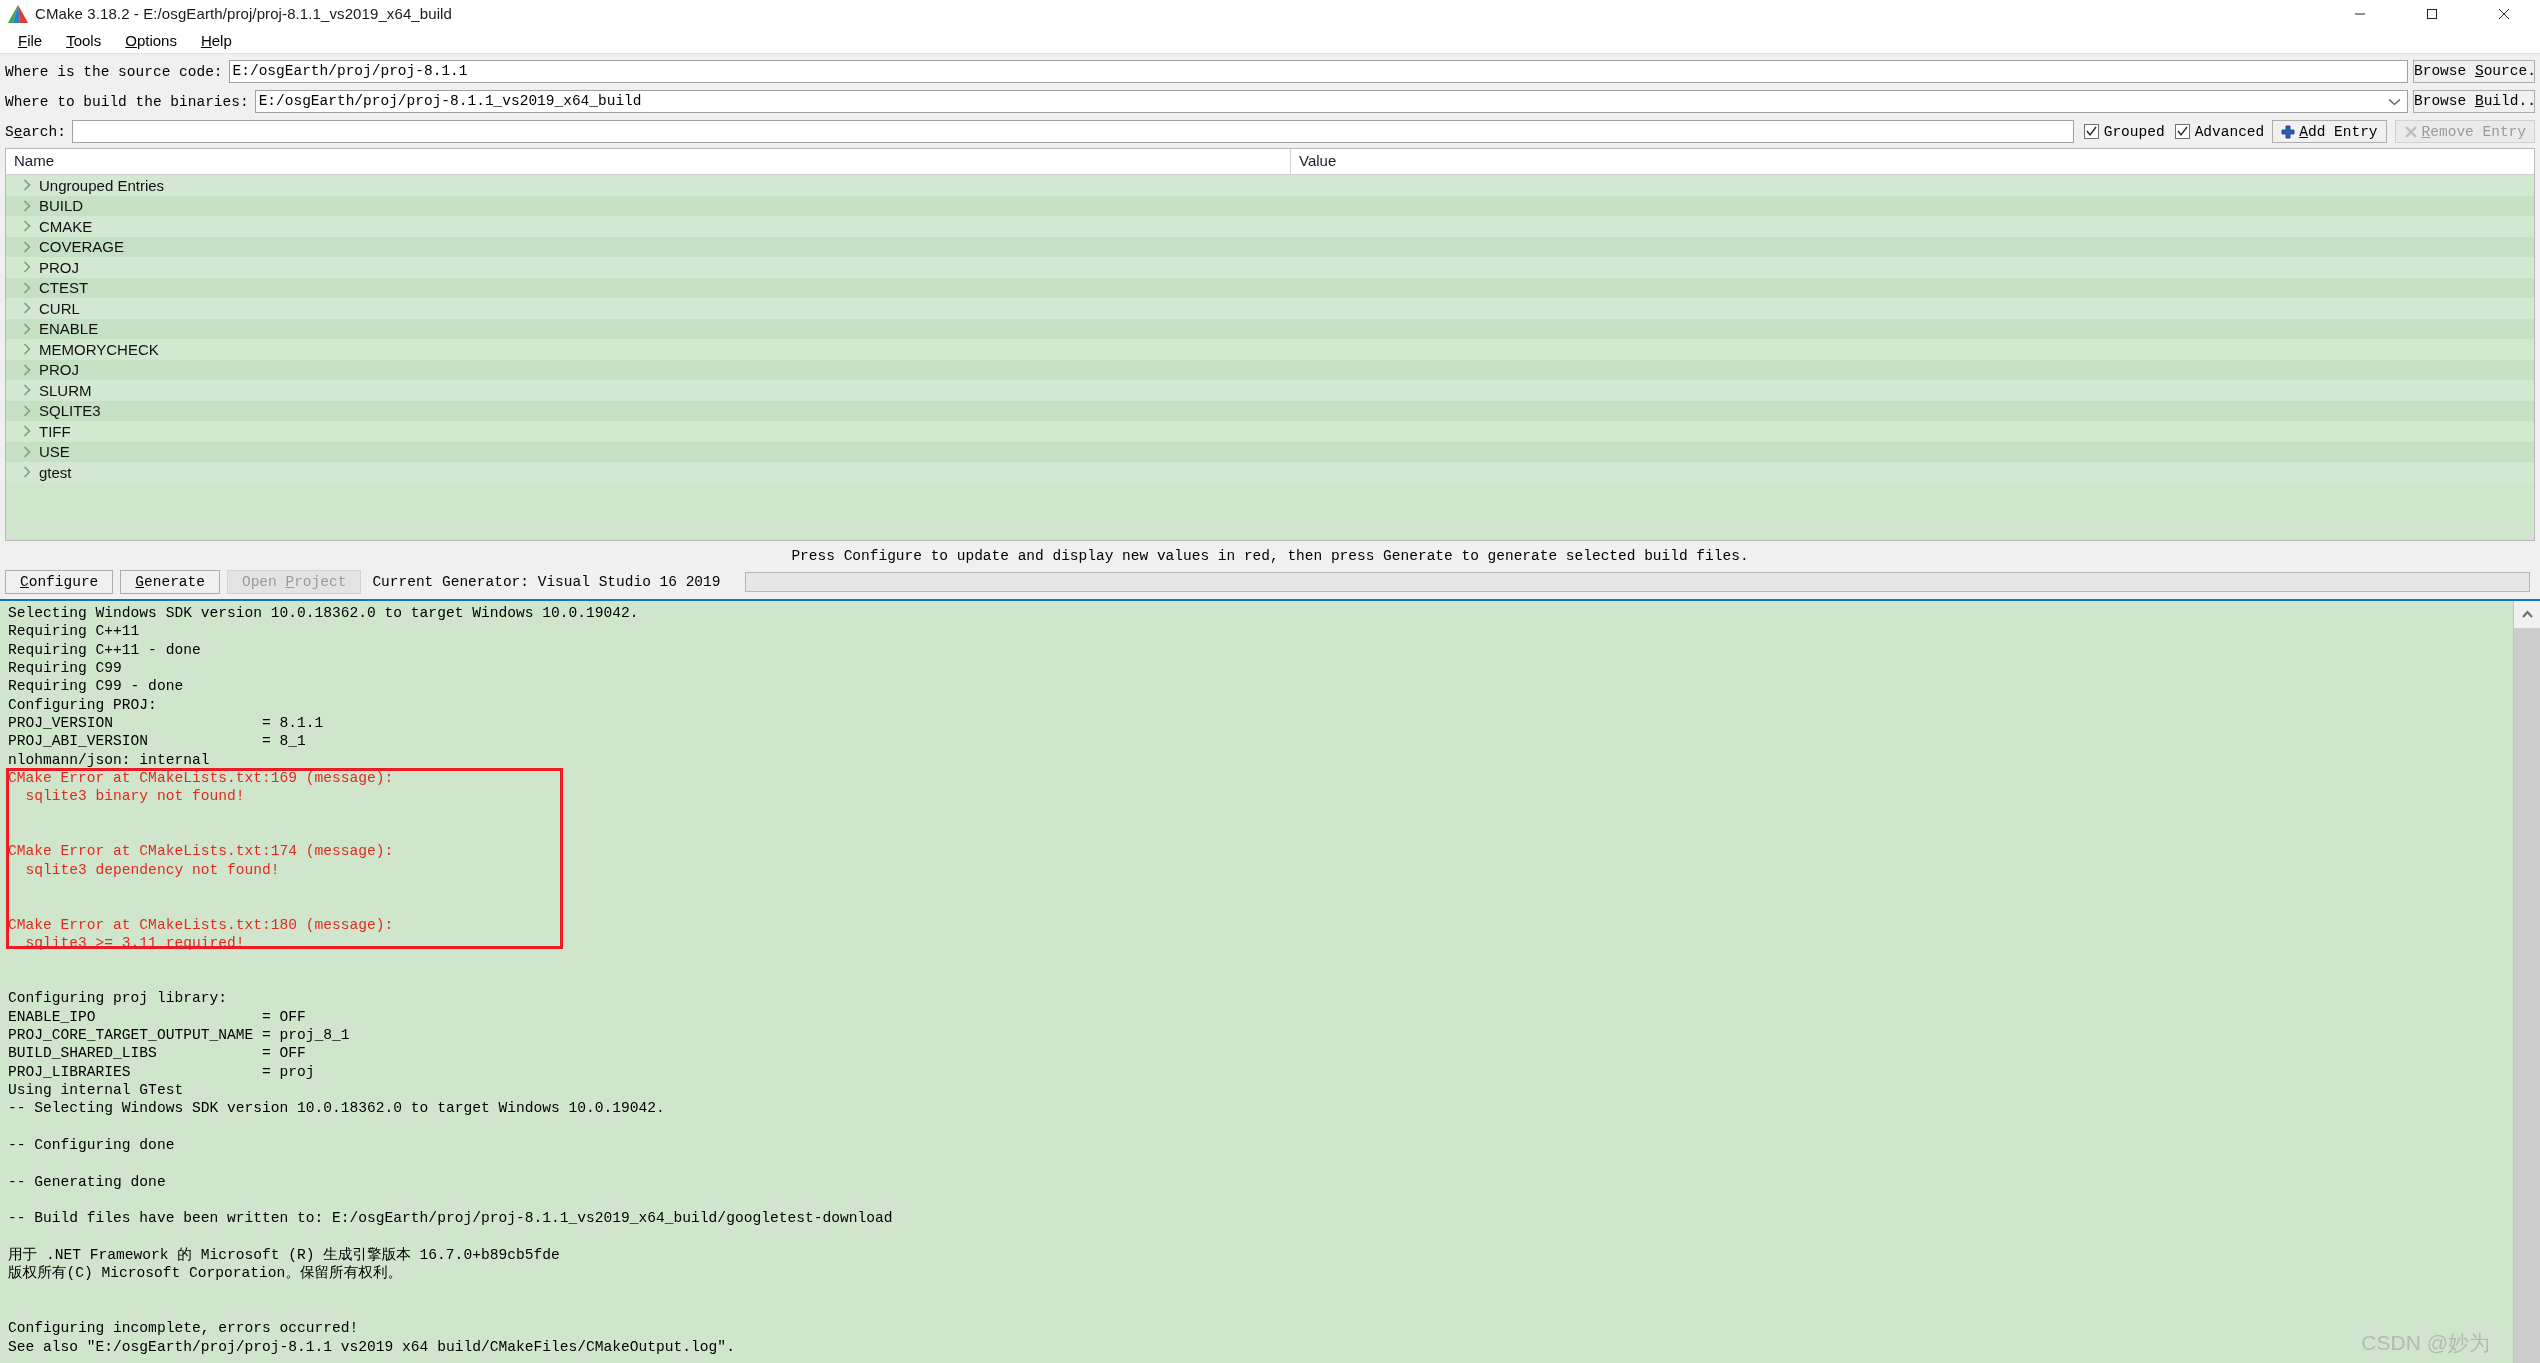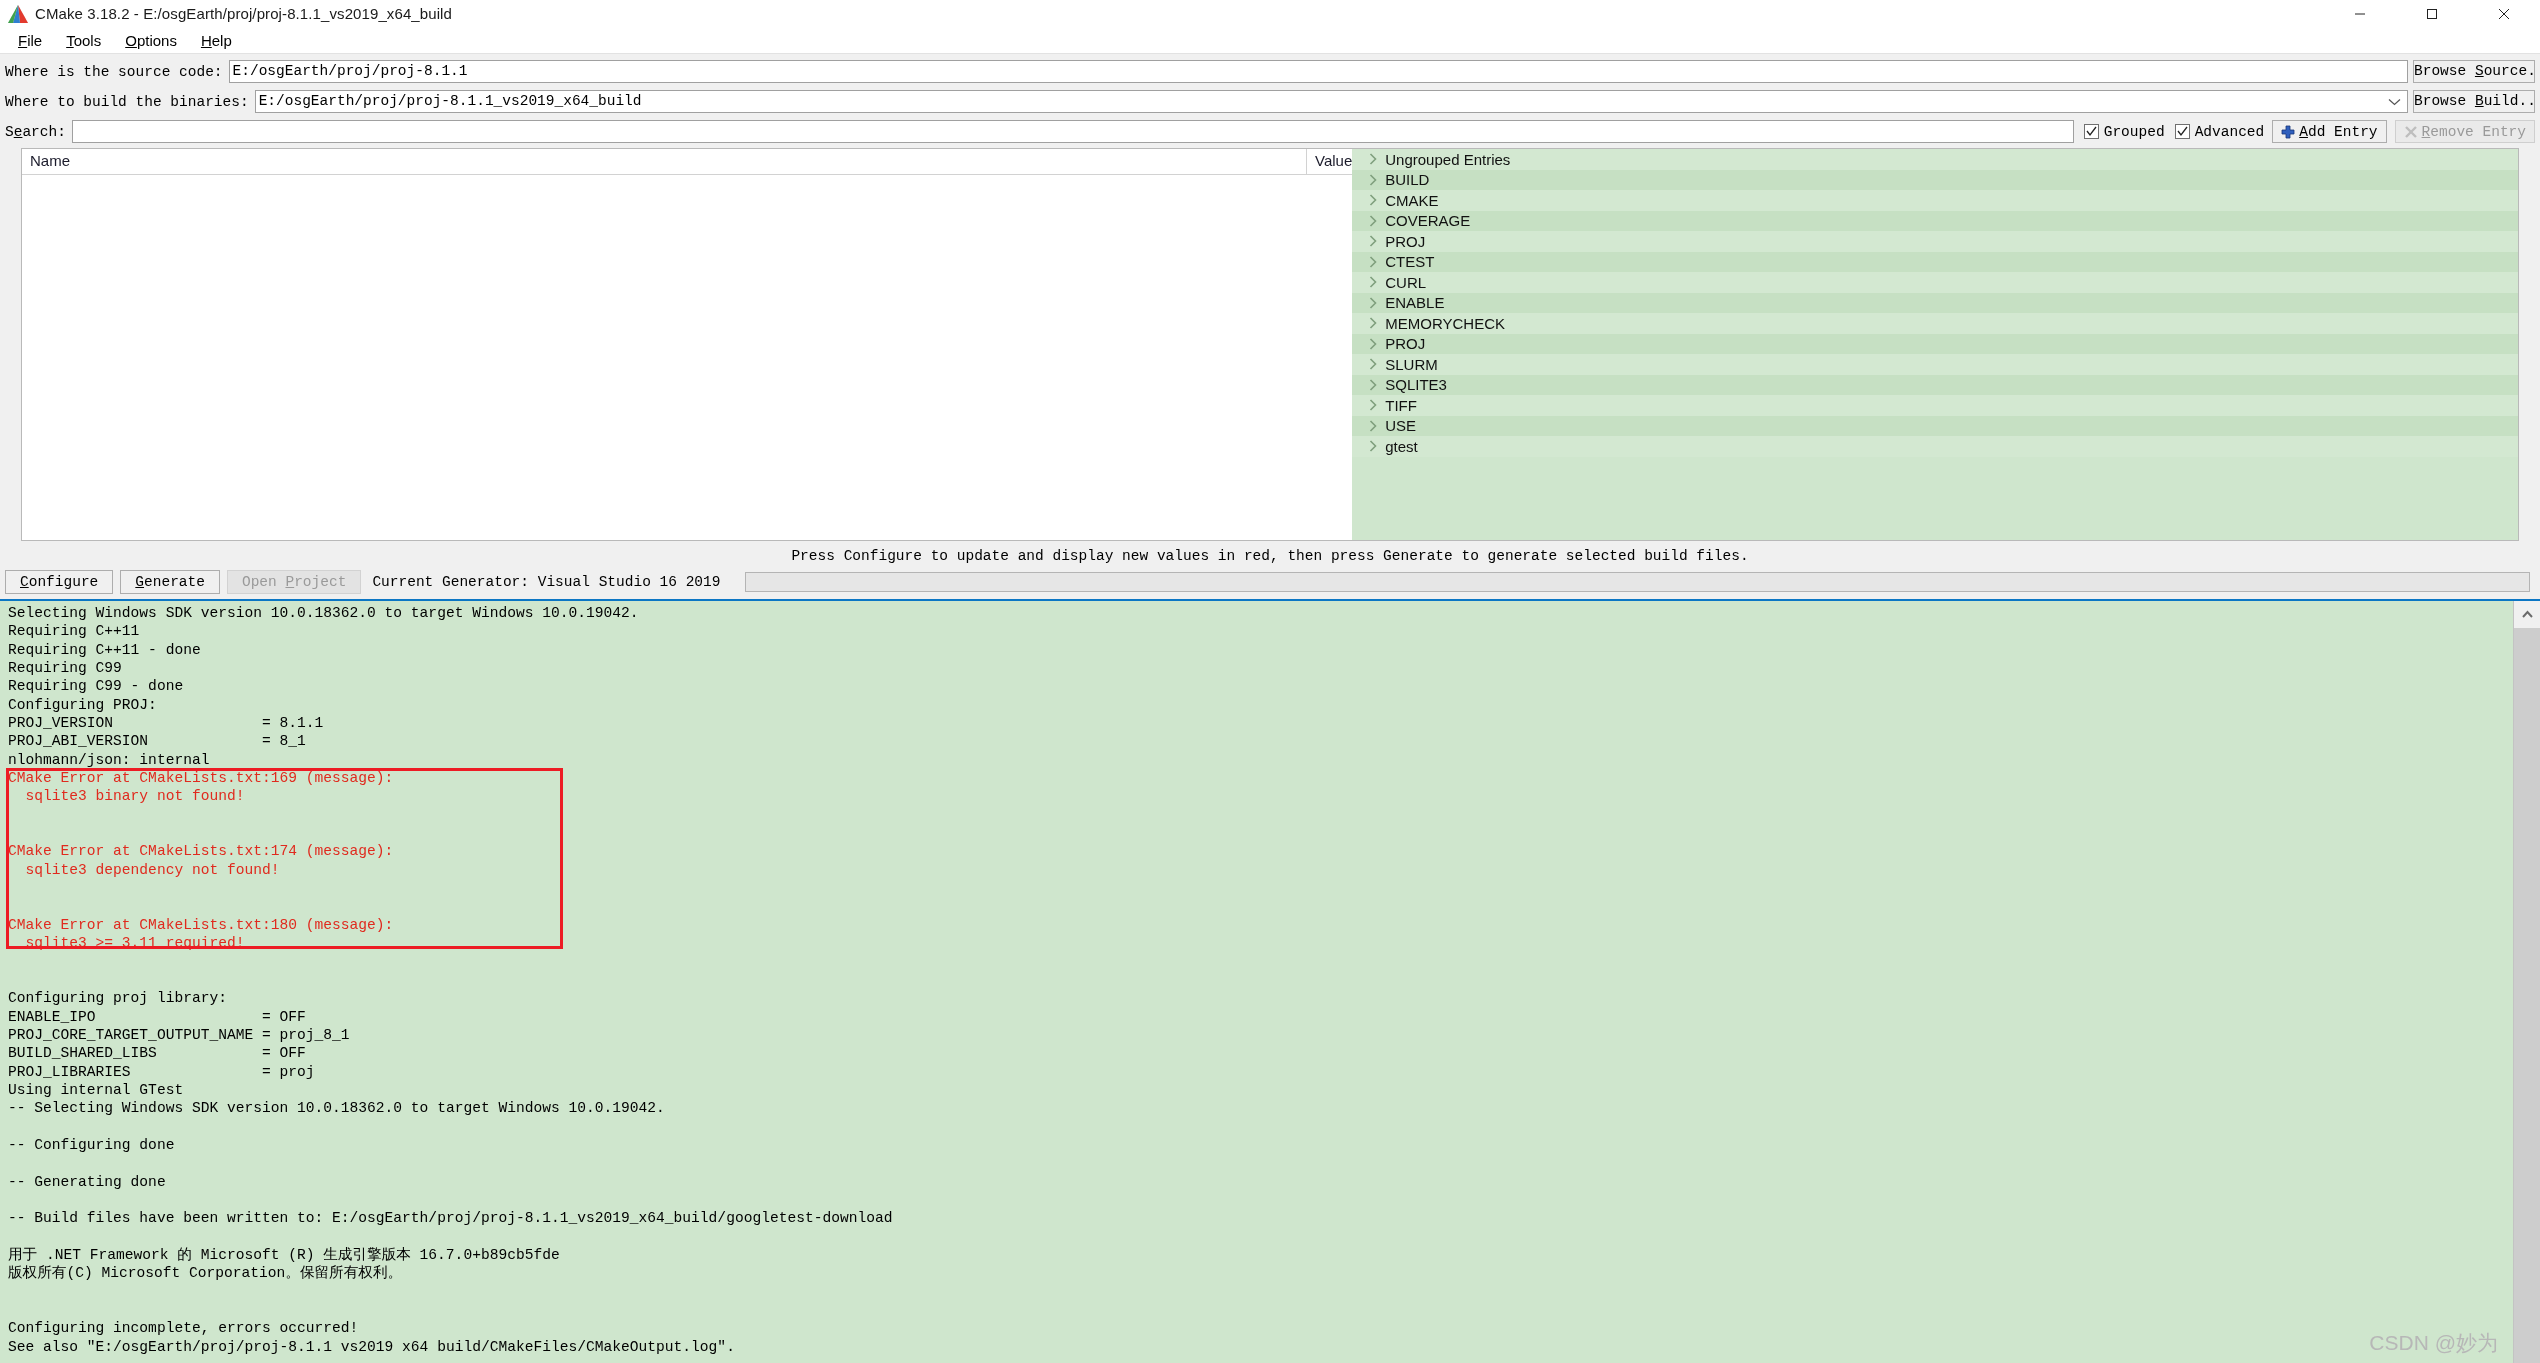--- a/index.html
+++ b/index.html
@@ -164,27 +164,27 @@
     white-space: nowrap;
     flex: 0 0 auto;
   }
   .entry-btn.disabled { color: #9a9a9a; background: #eaeaea; border-color: #cfcfcf; }
   .entry-btn u { text-decoration: underline; }
   .plus-icon { margin-right: 4px; display: flex; }
   .x-icon { margin-right: 4px; display: flex; opacity: .45; }
 
   
   .tree-wrap {
-    margin: 0 21px;
+    margin: 0 5px;
     border: 1px solid #b9b9b9;
     background: #fff;
     flex: 0 0 auto;
     height: 393px;
     display: flex;
-    flex-direction: row;
+    flex-direction: column;
     overflow: hidden;
   }
   .tree-head {
     display: flex;
     height: 26px;
     background: #ffffff;
     border-bottom: 1px solid #d2d2d2;
     flex: 0 0 auto;
   }
   .th {
@@ -310,21 +310,21 @@
   }
   .vscroll .arrow {
     height: 27px;
     background: #f0f0f0;
     display: flex; align-items: center; justify-content: center;
     flex: 0 0 auto;
   }
   .vscroll .track { flex: 1 1 auto; background: #cdcdcd; }
   .watermark {
     position: absolute;
-    right: 42px; bottom: 6px;
+    right: 50px; bottom: 6px;
     font-family: "Liberation Sans", sans-serif;
     font-size: 21px;
     color: #b7b7b7;
     white-space: nowrap;
   }
 </style>
 </head>
 <body>
 
 <div id="app">

